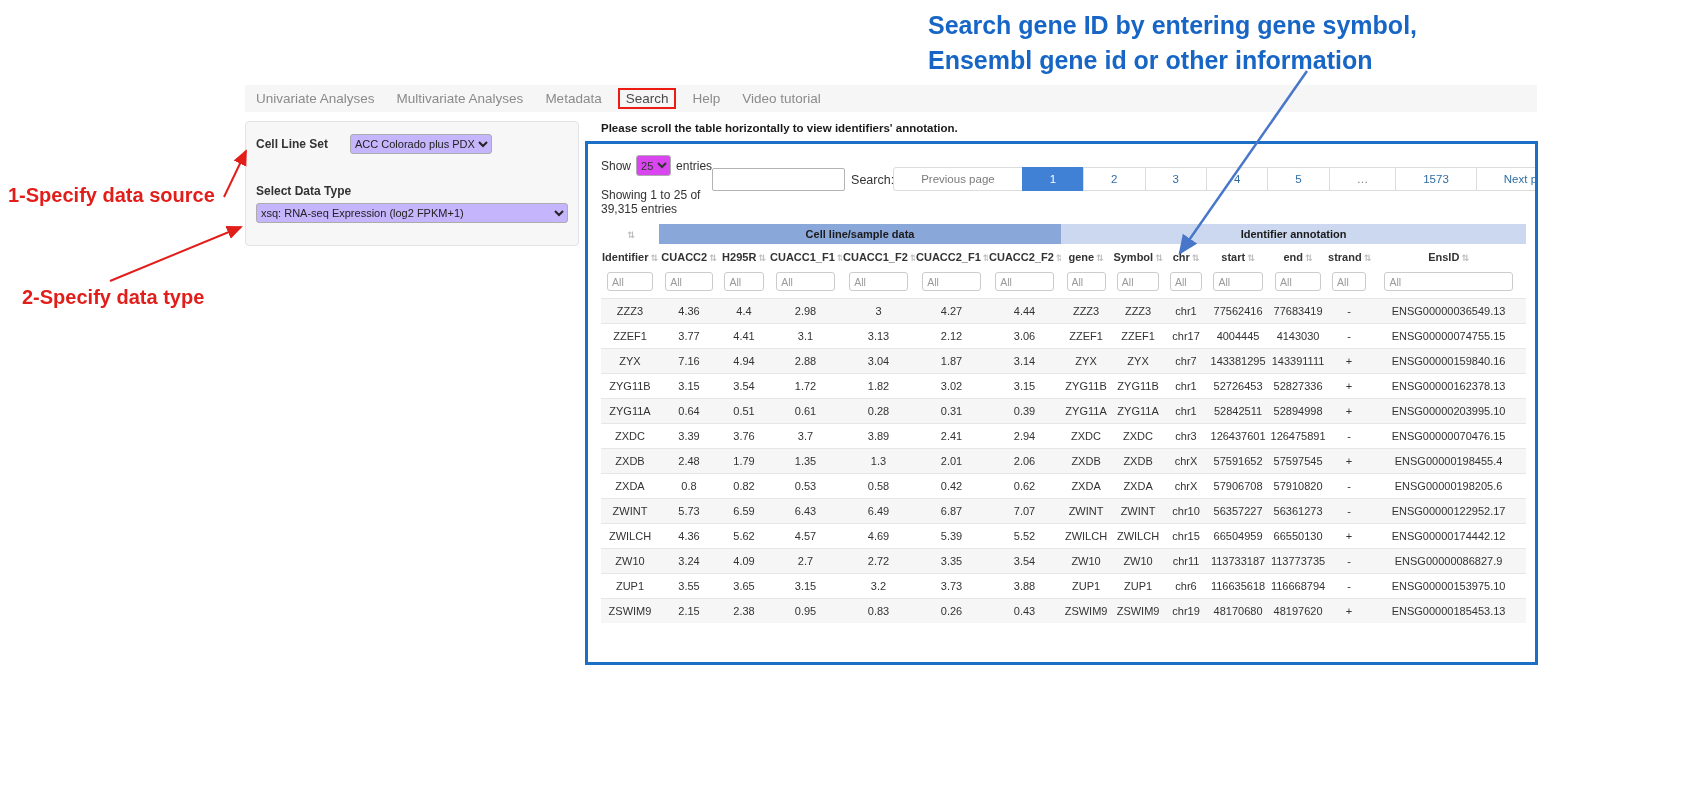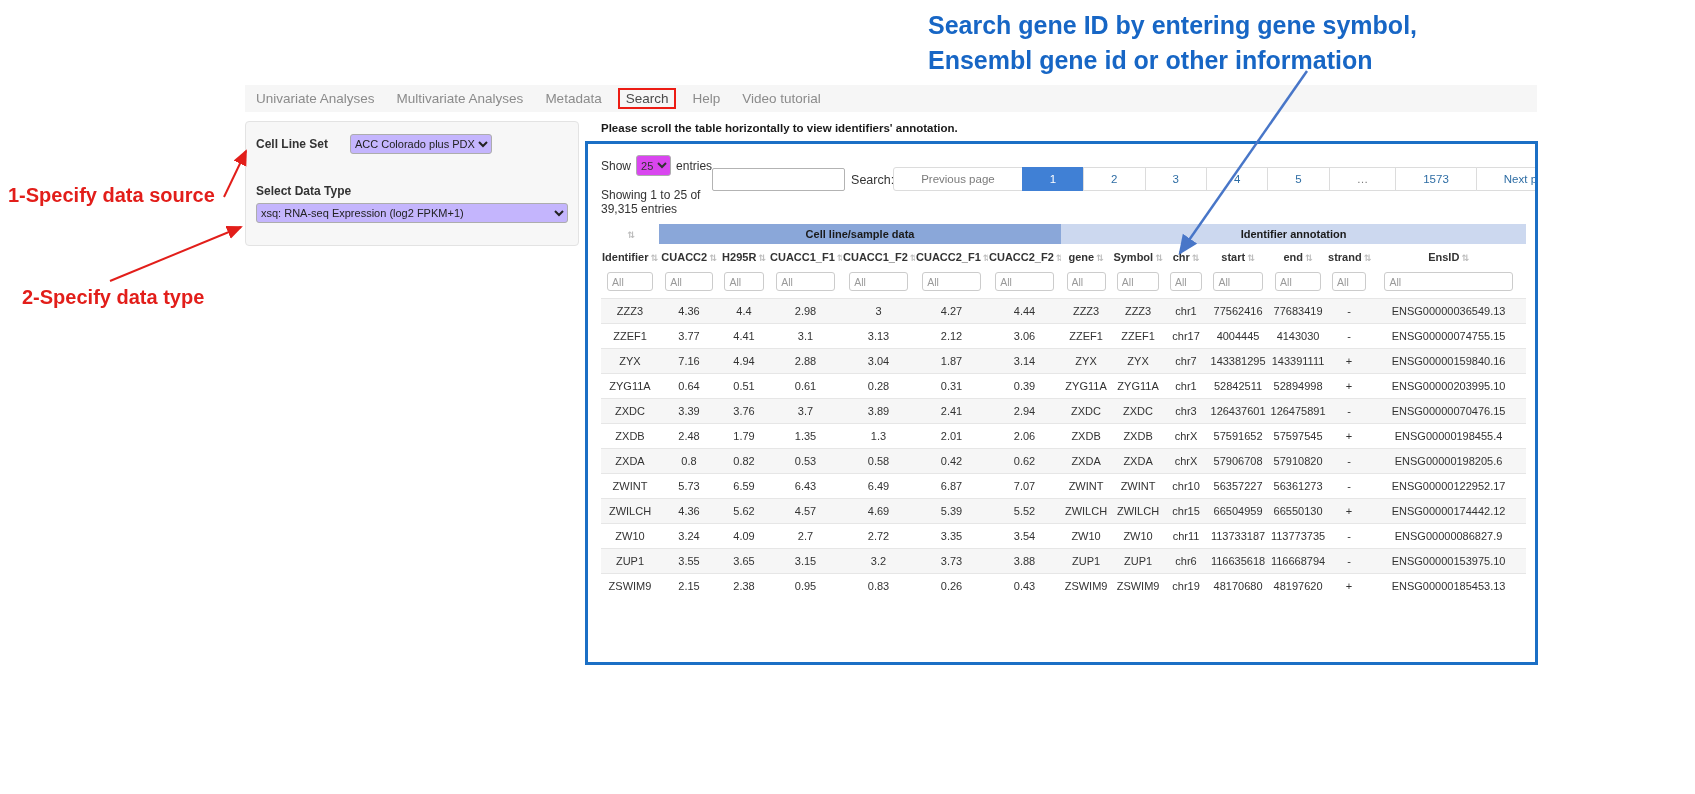--- a/index.html
+++ b/index.html
@@ -233,20 +233,36 @@
             <td>3.14</td>
             <td>ZYX</td>
             <td>ZYX</td>
             <td>chr7</td>
             <td>143381295</td>
             <td>143391111</td>
             <td>+</td>
             <td>ENSG00000159840.16</td>
           </tr>
           <tr>
+            <td>ZYG11B</td>
+            <td>3.15</td>
+            <td>3.54</td>
+            <td>1.72</td>
+            <td>1.82</td>
+            <td>3.02</td>
+            <td>3.15</td>
+            <td>ZYG11B</td>
+            <td>ZYG11B</td>
+            <td>chr1</td>
+            <td>52726453</td>
+            <td>52827336</td>
+            <td>+</td>
+            <td>ENSG00000162378.13</td>
+          </tr>
+          <tr>
             <td>ZYG11A</td>
             <td>0.64</td>
             <td>0.51</td>
             <td>0.61</td>
             <td>0.28</td>
             <td>0.31</td>
             <td>0.39</td>
             <td>ZYG11A</td>
             <td>ZYG11A</td>
             <td>chr1</td>

